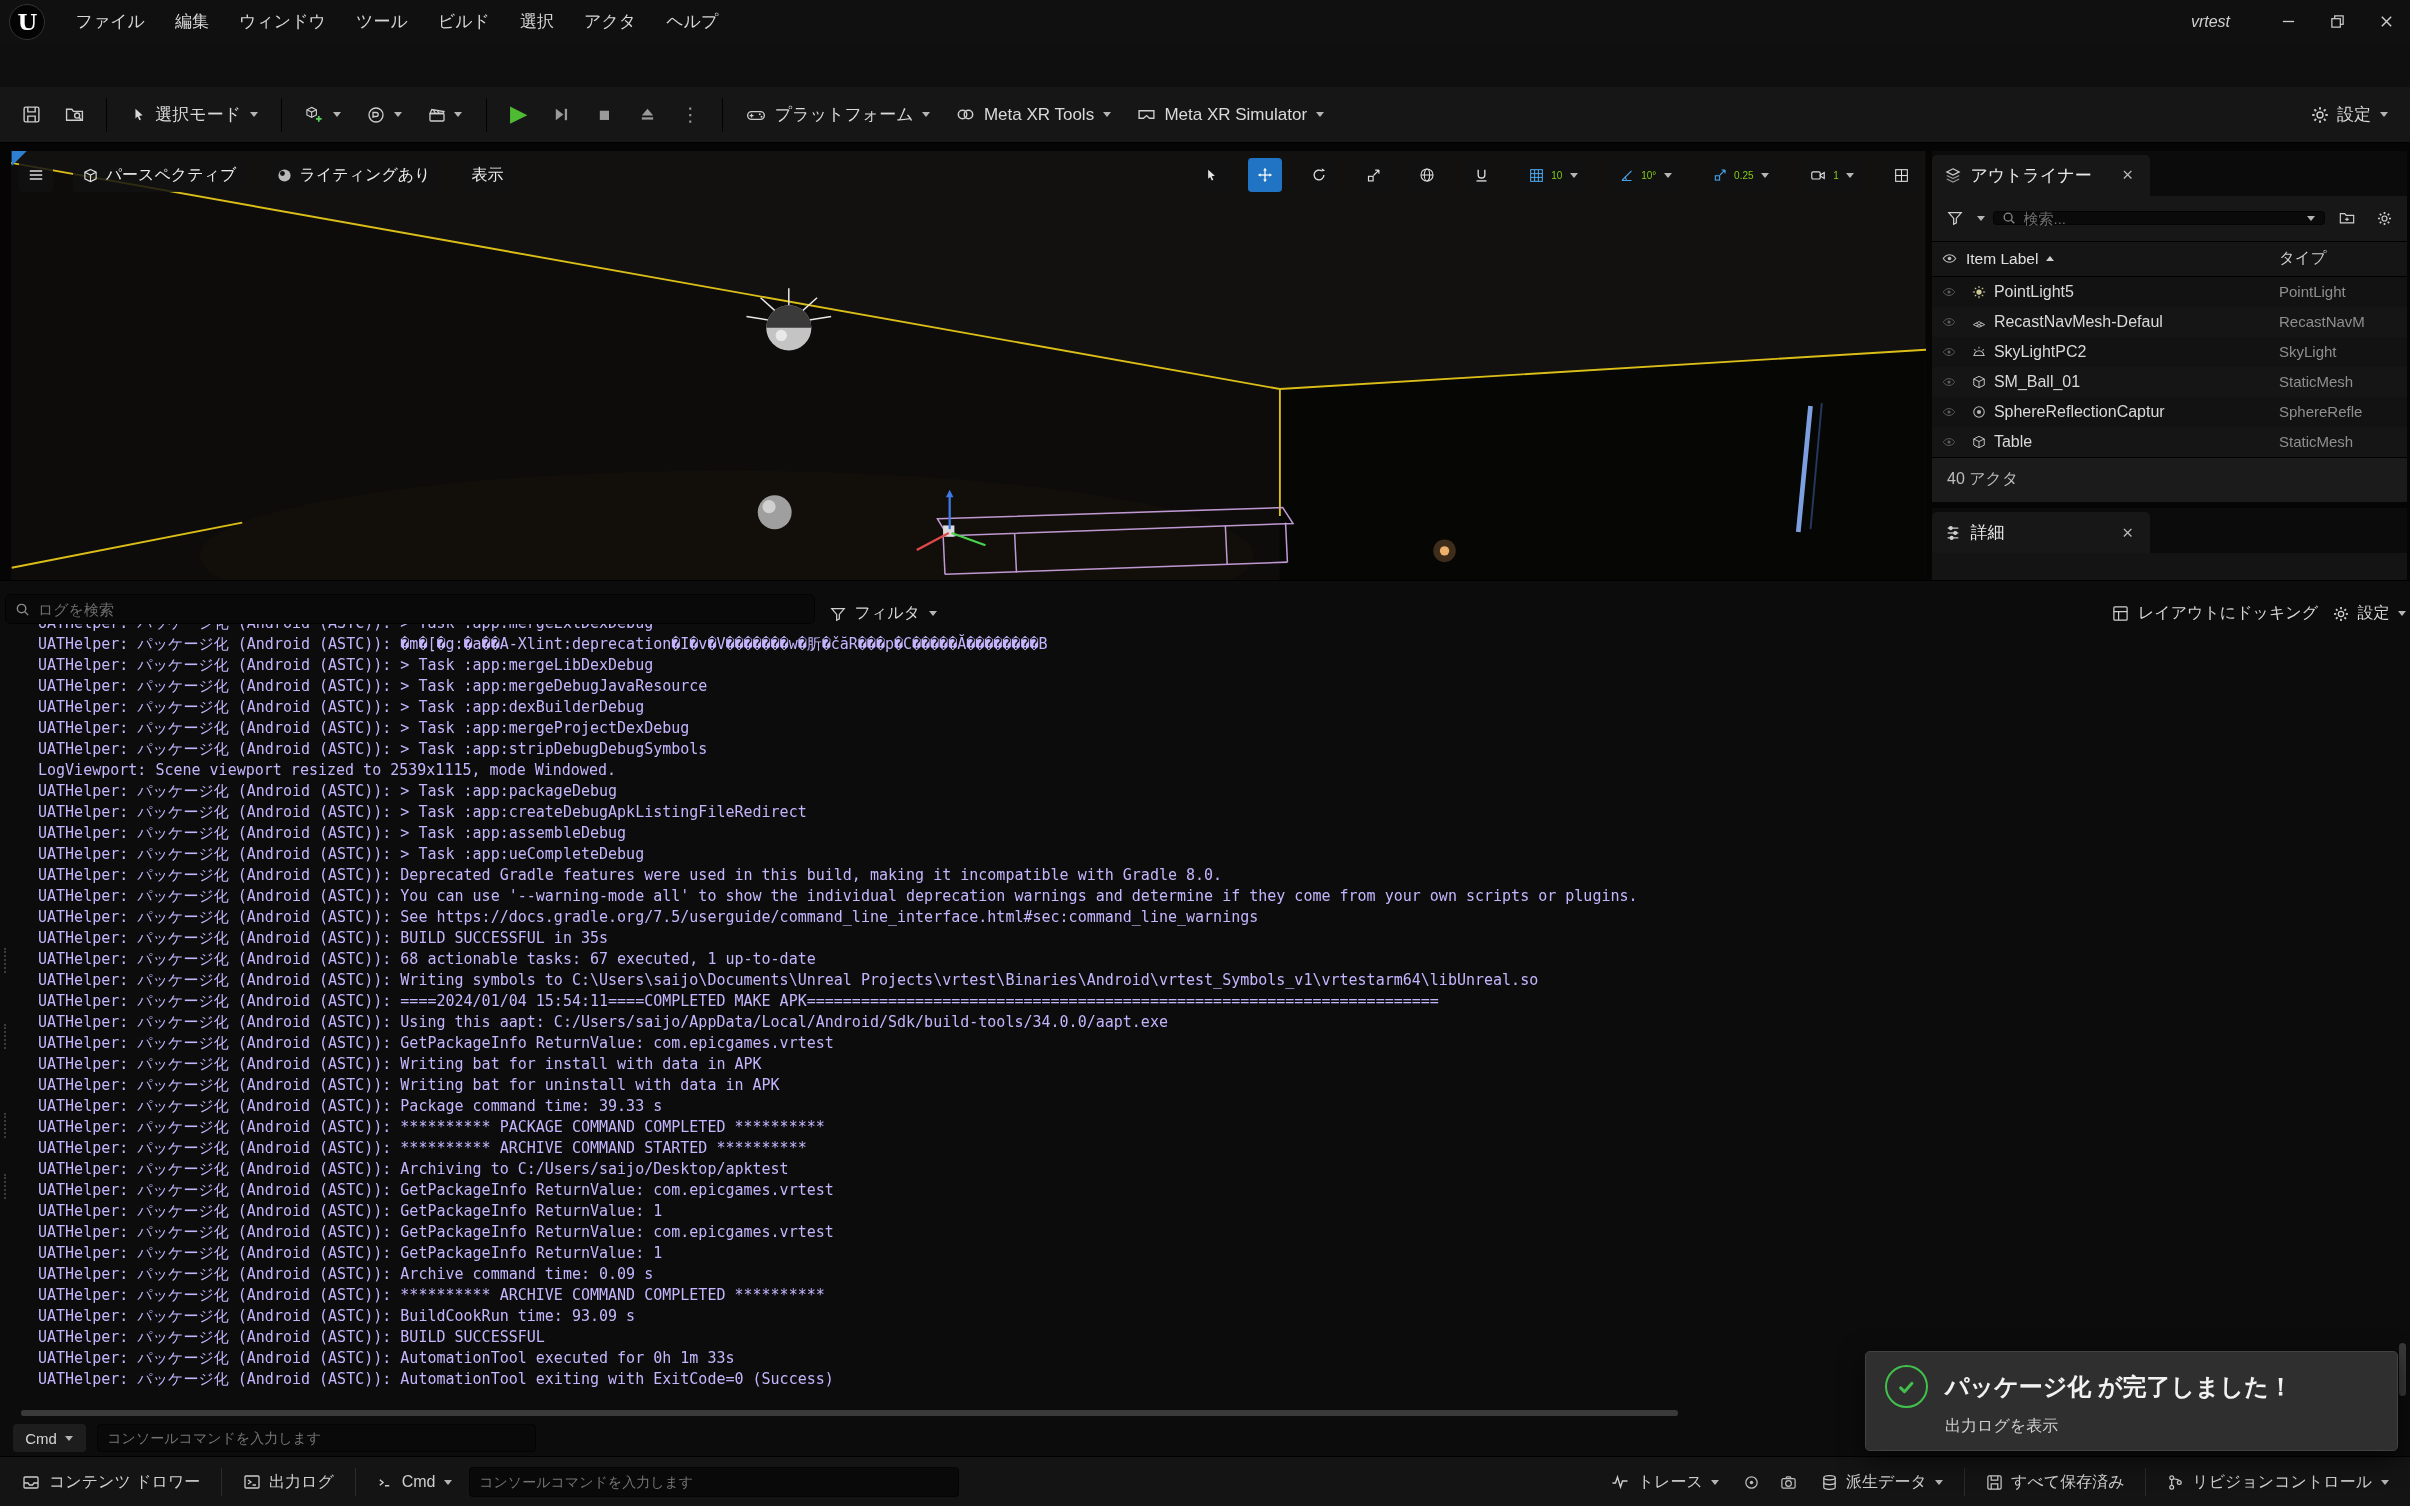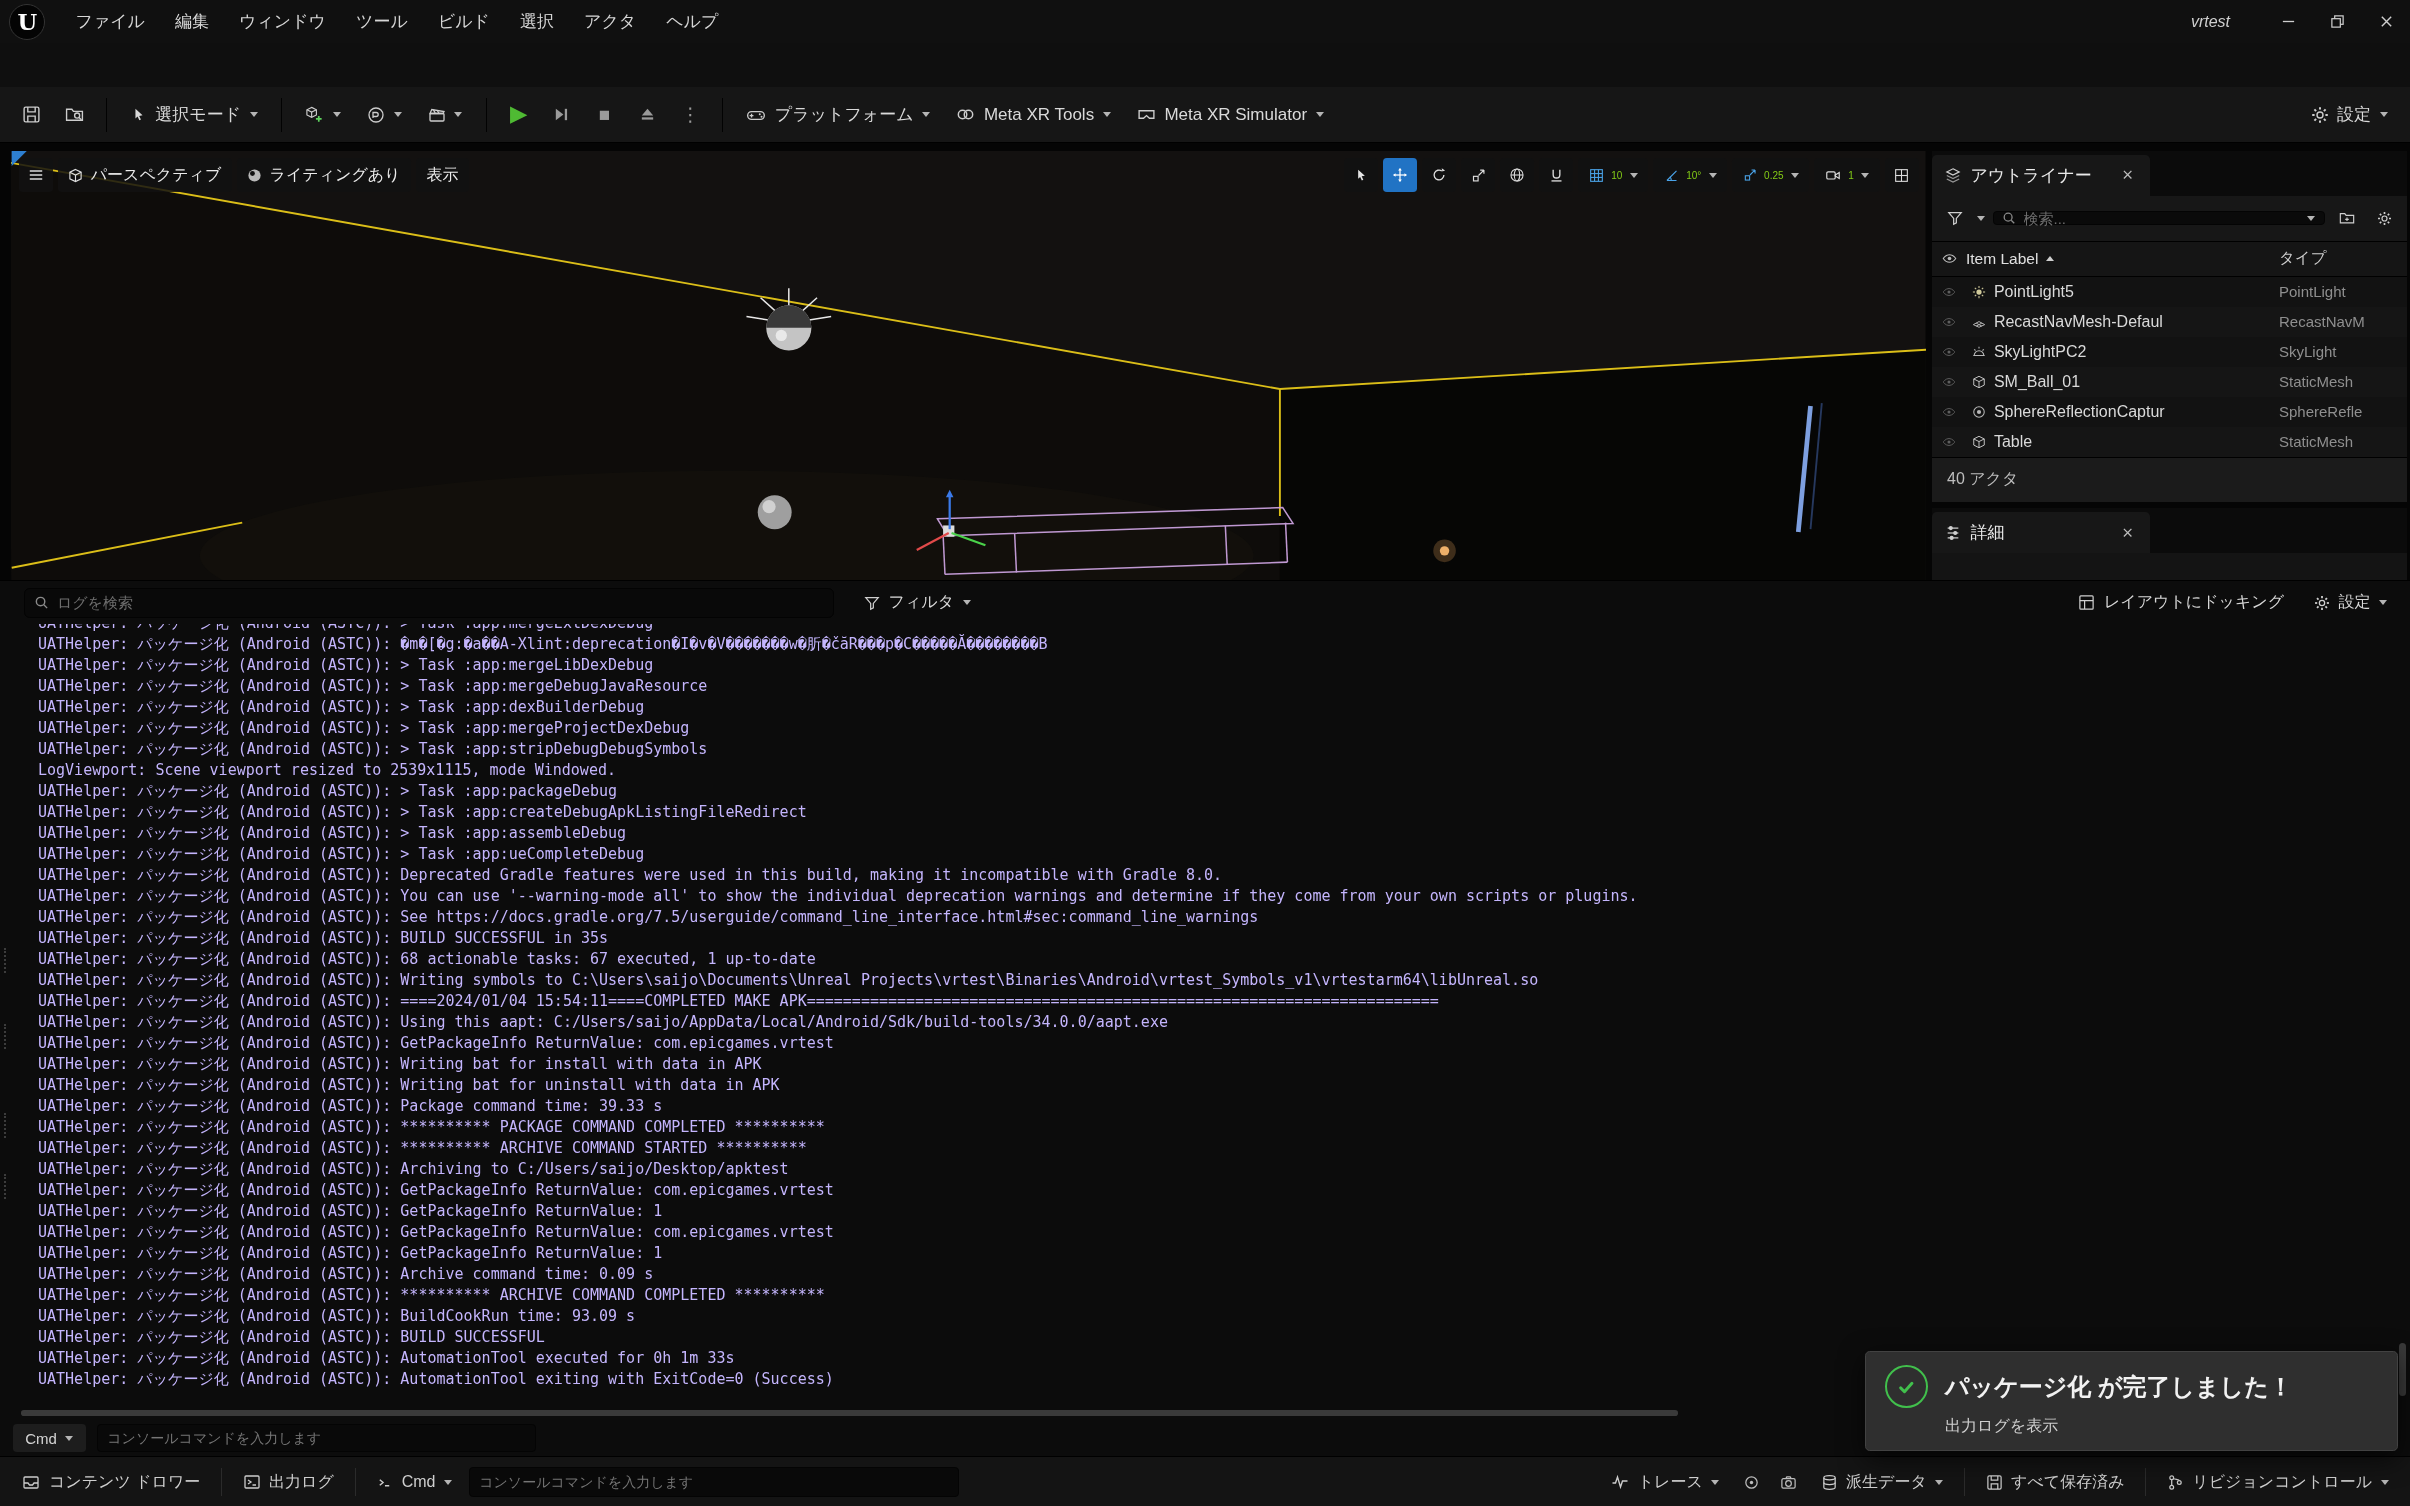--- a/index.html
+++ b/index.html
@@ -32,21 +32,21 @@
   .tb-btn{display:flex;align-items:center;gap:8.5px;height:40px;padding:0 12.2px;border-radius:3.8px;font-size:17px;color:#dadada;white-space:nowrap;}
   .chev{width:0;height:0;border-left:4.7px solid transparent;border-right:4.7px solid transparent;border-top:5.6px solid #b5b5b5;display:inline-block;}
   .play-glyph{color:#4fba33;font-size:22.6px;line-height:1;}
   .ctl-glyph{color:#9a9a9a;font-size:19px;line-height:1;}
 
   
   .middle{position:absolute;top:143px;height:437px;left:0;right:0;background:#050505;}
   .viewport{position:absolute;left:11.3px;top:7.5px;width:1915px;height:429px;background:#0b0a09;overflow:hidden;}
   .scene{position:absolute;inset:0;}
   .vp-toolbar{position:absolute;top:7.5px;left:7.5px;right:7.5px;display:flex;justify-content:space-between;align-items:center;}
-  .vp-left,.vp-right{display:flex;gap:5px;align-items:center;}
+  .vp-left,.vp-right{display:flex;gap:20px;align-items:center;}
   .vbtn{height:34px;background:rgba(18,18,18,.85);border-radius:3.8px;display:flex;align-items:center;gap:7.5px;
     padding:0 10.4px;font-size:16px;color:#ececec;white-space:nowrap;}
   .vbtn.icon-only{width:34px;justify-content:center;padding:0;}
   .vbtn.tool-active{background:#2173c4;}
   .vp-val{font-size:10px;color:#84cc16;}
 
   
   .right-panel{position:absolute;left:1932px;top:7.5px;width:475px;height:429px;display:flex;flex-direction:column;background:#0d0d0d;}
   .panel-tabstrip{height:45px;background:#0b0b0b;display:flex;align-items:flex-end;flex:none;}
   .panel-tab{height:41px;width:218px;background:#171717;display:flex;align-items:center;gap:9.4px;padding:0 13px;
@@ -69,21 +69,21 @@
   .ol-ico{width:26px;display:flex;justify-content:center;flex:none;}
   .ol-label{margin-left:1.9px;white-space:nowrap;}
   .ol-type{position:absolute;left:347px;width:124px;color:#8f8f8f;font-size:15px;white-space:nowrap;overflow:hidden;}
   .ol-footer{height:45px;background:#1b1b1b;border-top:0.9px solid #000;display:flex;align-items:center;
     padding:0 15px;font-size:16px;color:#bdbdbd;flex:none;}
   .panel-gap{height:6.6px;background:#050505;flex:none;}
   .details-body{flex:1;background:#141414;}
 
   
   .logpanel{position:absolute;top:580px;height:876px;left:0;right:0;background:#0c0c0c;border-top:0.9px solid #000;}
-  .log-top{position:absolute;top:0;left:0;right:0;height:43px;display:flex;align-items:center;padding:0 24px;gap:30px;}
+  .log-top{position:absolute;top:0;left:0;right:0;height:43px;display:flex;align-items:flex-end;padding:0 5px;gap:15px;}
   .log-search{width:810px;height:30px;background:#090909;border:0.9px solid #030303;border-radius:5.6px;display:flex;align-items:center;padding:0 9.4px;gap:7.5px;}
   .log-chip{display:flex;align-items:center;gap:8.5px;font-size:16px;color:#d8d8d8;white-space:nowrap;}
   .log-body{position:absolute;top:43px;bottom:49px;left:0;right:15px;overflow:hidden;}
   .log-lines{margin-top:-11.3px;padding-left:38px;font-family:"DejaVu Sans Mono",monospace;font-size:15px;
     line-height:21px;color:#c4b5fd;white-space:pre;}
   .log-hscroll{position:absolute;bottom:40px;left:21px;height:5.6px;width:1657px;background:#3a3a3a;border-radius:2.8px;}
   .log-vscroll{position:absolute;right:4.7px;bottom:60px;width:7.5px;height:53px;background:#3a3a3a;border-radius:3.8px;}
   .gutter-mark{position:absolute;left:3.8px;width:4.7px;height:24.5px;border-left:2.8px dotted #3c3c3c;}
   .log-cmdrow{position:absolute;bottom:1.9px;left:13px;right:13px;height:32px;display:flex;align-items:center;gap:11.3px;}
   .cmd-btn{display:flex;align-items:center;gap:8.5px;background:#1d1d1d;border-radius:3.8px;height:28px;padding:0 12.2px;font-size:15px;color:#d5d5d5;}

